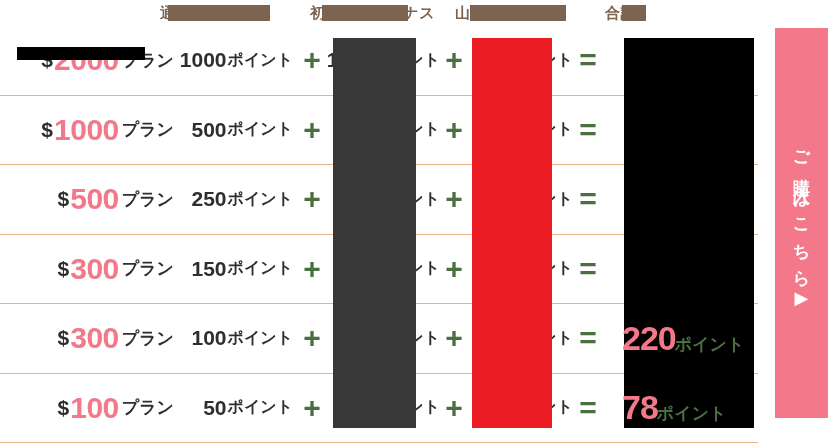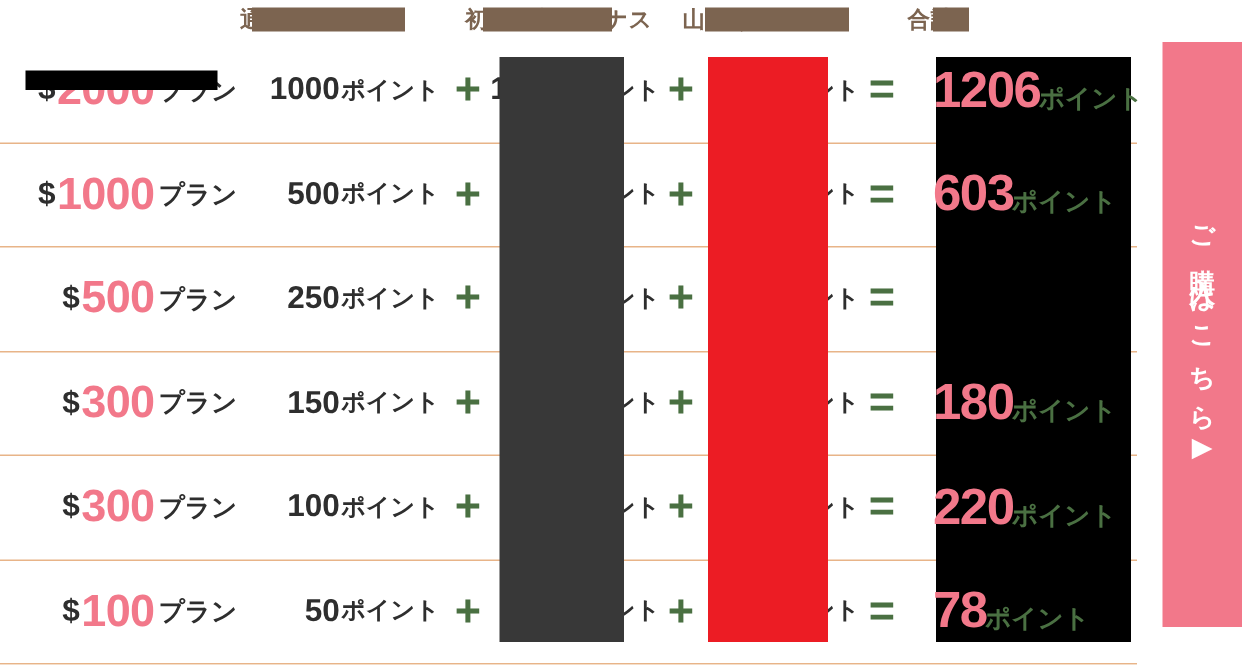--- a/index.html
+++ b/index.html
@@ -69,21 +69,21 @@
     position: absolute;
     top: 0;
     height: 100%;
     display: flex;
     align-items: center;
     white-space: nowrap;
   }
 
   
   .c-plan {
-    left: 0;
+    left: 16px;
     width: 168px;
     justify-content: flex-end;
     padding-right: 10px;
     box-sizing: border-box;
   }
   .plan-dollar {
     font-size: 21px;
     font-weight: bold;
     color: #2e2e2e;
     margin-right: 1px;
@@ -280,73 +280,38 @@
         <div class="cell c-extra">
           <span class="mid-num-red">3</span>
           <span class="mid-unit">ポイント</span>
         </div>
         <div class="cell c-equal">
           <span class="op">=</span>
         </div>
         <div class="cell c-total">
           <div class="burst-wrap">
             <div class="burst"></div>
-            <div class="total-text"><span class="total-num">1206</span><span class="total-unit">ポイント</span></div>
           </div>
         </div>
       </div>
       <div class="row">
         <div class="cell c-plan">
           <span class="plan-dollar">$</span>
           <span class="plan-amount">1000</span>
           <span class="plan-suffix">プラン</span>
         </div>
         <div class="cell c-base">
           <span class="base-num">500</span>
           <span class="base-unit">ポイント</span>
         </div>
         <div class="cell c-plus1">
           <span class="op">+</span>
         </div>
         <div class="cell c-bonus">
           <span class="mid-num">500</span>
-          <span class="mid-unit">ポイント</span>
-        </div>
-        <div class="cell c-plus2">
-          <span class="op">+</span>
-        </div>
-        <div class="cell c-extra">
-          <span class="mid-num-red">1</span>
-          <span class="mid-unit">ポイント</span>
-        </div>
-        <div class="cell c-equal">
-          <span class="op">=</span>
-        </div>
-        <div class="cell c-total">
-          <div class="burst-wrap">
-            <div class="burst"></div>
-            <div class="total-text"><span class="total-num">603</span><span class="total-unit">ポイント</span></div>
-          </div>
-        </div>
-      </div>
-      <div class="row">
-        <div class="cell c-plan">
-          <span class="plan-dollar">$</span>
-          <span class="plan-amount">500</span>
-          <span class="plan-suffix">プラン</span>
-        </div>
-        <div class="cell c-base">
-          <span class="base-num">250</span>
-          <span class="base-unit">ポイント</span>
-        </div>
-        <div class="cell c-plus1">
-          <span class="op">+</span>
-        </div>
-        <div class="cell c-bonus">
-          <span class="mid-num">250</span>
           <span class="mid-unit">ポイント</span>
         </div>
         <div class="cell c-plus2">
           <span class="op">+</span>
         </div>
         <div class="cell c-extra">
           <span class="mid-num-red">1</span>
           <span class="mid-unit">ポイント</span>
         </div>
         <div class="cell c-equal">
@@ -354,49 +319,76 @@
         </div>
         <div class="cell c-total">
           <div class="burst-wrap">
             <div class="burst"></div>
           </div>
         </div>
       </div>
       <div class="row">
         <div class="cell c-plan">
           <span class="plan-dollar">$</span>
-          <span class="plan-amount">300</span>
-          <span class="plan-suffix">プラン</span>
-        </div>
-        <div class="cell c-base">
-          <span class="base-num">150</span>
-          <span class="base-unit">ポイント</span>
-        </div>
-        <div class="cell c-plus1">
-          <span class="op">+</span>
-        </div>
-        <div class="cell c-bonus">
-          <span class="mid-num">150</span>
+          <span class="plan-amount">500</span>
+          <span class="plan-suffix">プラン</span>
+        </div>
+        <div class="cell c-base">
+          <span class="base-num">250</span>
+          <span class="base-unit">ポイント</span>
+        </div>
+        <div class="cell c-plus1">
+          <span class="op">+</span>
+        </div>
+        <div class="cell c-bonus">
+          <span class="mid-num">250</span>
           <span class="mid-unit">ポイント</span>
         </div>
         <div class="cell c-plus2">
           <span class="op">+</span>
         </div>
         <div class="cell c-extra">
           <span class="mid-num-red">1</span>
           <span class="mid-unit">ポイント</span>
         </div>
         <div class="cell c-equal">
           <span class="op">=</span>
         </div>
         <div class="cell c-total">
           <div class="burst-wrap">
             <div class="burst"></div>
-            <div class="total-text"><span class="total-num">180</span><span class="total-unit">ポイント</span></div>
           </div>
+        </div>
+      </div>
+      <div class="row">
+        <div class="cell c-plan">
+          <span class="plan-dollar">$</span>
+          <span class="plan-amount">300</span>
+          <span class="plan-suffix">プラン</span>
+        </div>
+        <div class="cell c-base">
+          <span class="base-num">150</span>
+          <span class="base-unit">ポイント</span>
+        </div>
+        <div class="cell c-plus1">
+          <span class="op">+</span>
+        </div>
+        <div class="cell c-bonus">
+          <span class="mid-num">150</span>
+          <span class="mid-unit">ポイント</span>
+        </div>
+        <div class="cell c-plus2">
+          <span class="op">+</span>
+        </div>
+        <div class="cell c-extra">
+          <span class="mid-num-red">1</span>
+          <span class="mid-unit">ポイント</span>
+        </div>
+        <div class="cell c-equal">
+          <span class="op">=</span>
         </div>
       </div>
       <div class="row">
         <div class="cell c-plan">
           <span class="plan-dollar">$</span>
           <span class="plan-amount">300</span>
           <span class="plan-suffix">プラン</span>
         </div>
         <div class="cell c-base">
           <span class="base-num">100</span>

